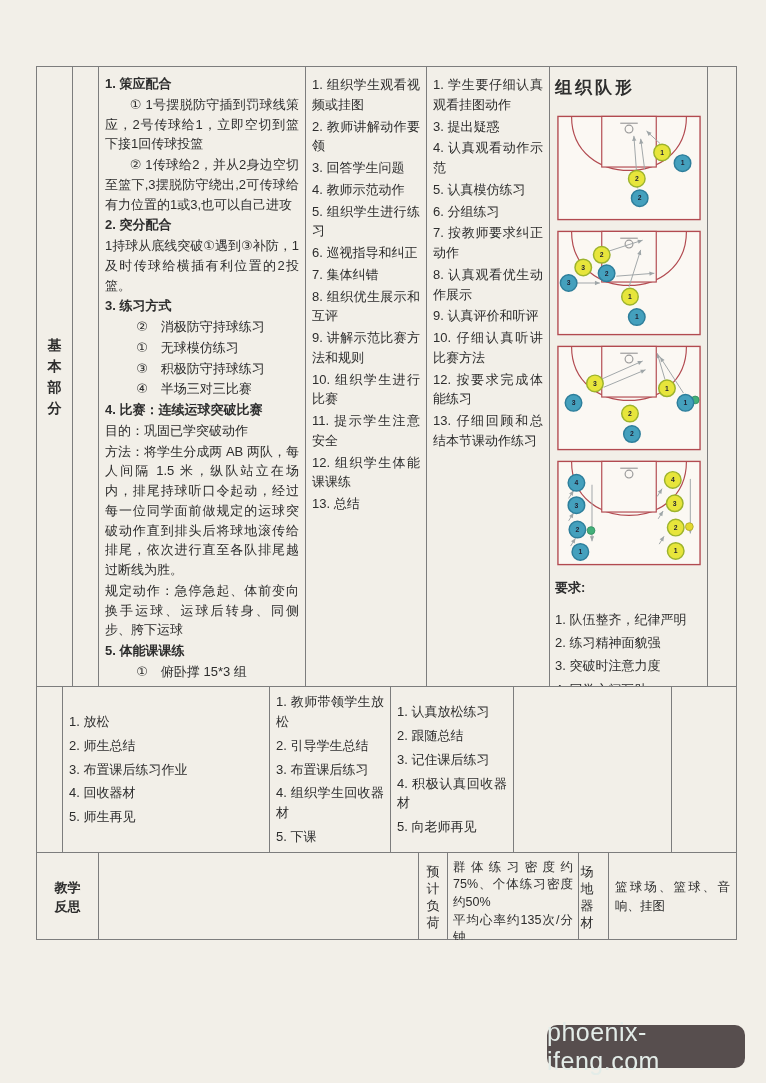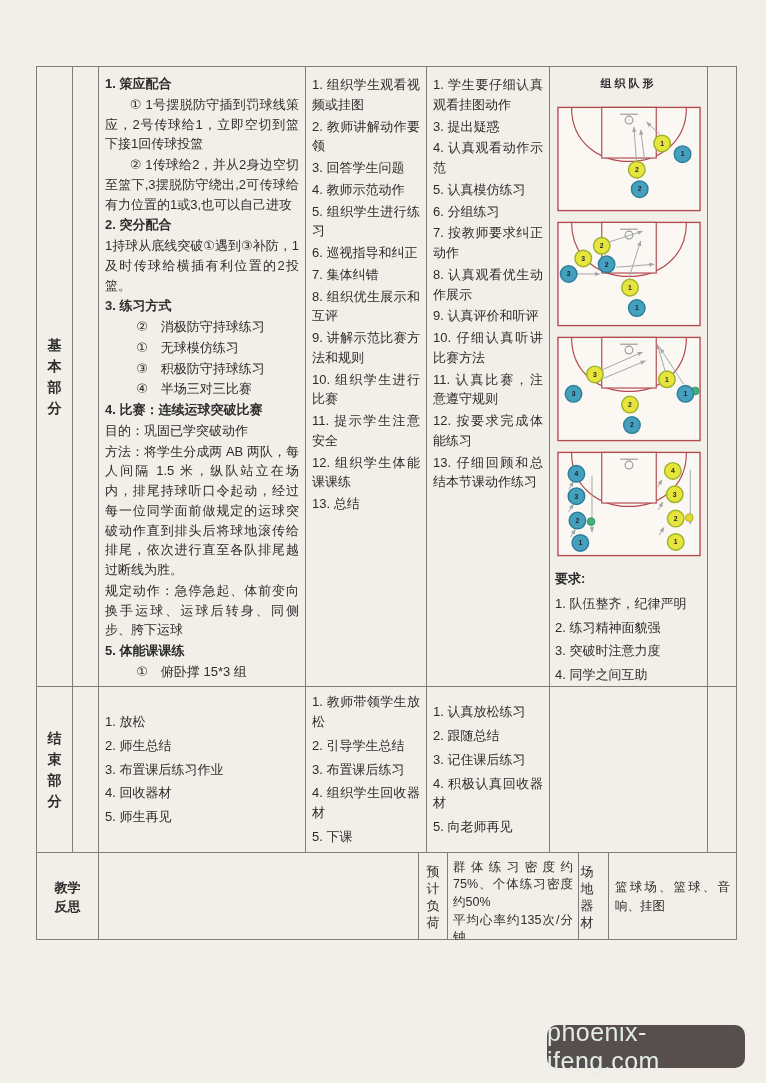--- a/index.html
+++ b/index.html
@@ -46,26 +46,26 @@
     width:30px;word-break:break-all;text-align:center;
     font-size:13px;line-height:19px;font-weight:bold;
   }
   .blk{margin:1px 0;}
   .b{font-weight:bold;}
   .ind{text-indent:1.9em;}
   .ind2{text-indent:2.4em;}
   .li{margin:2px 0;}
   .center-col{display:flex;flex-direction:column;justify-content:center;}
   .org-title{
-    text-align:center;font-weight:bold;font-size:11px;
+    text-align:left;font-weight:bold;font-size:17px;
     letter-spacing:3px;margin:2px 0 12px 0;
   }
   .diagram{display:block;margin:2px auto 5px auto;}
   .req{margin-top:10px;}
-  .req-title{font-weight:bold;margin-bottom:5px;}
+  .req-title{font-weight:bold;margin-bottom:11px;}
   .req .li{line-height:1.65;}
   .f-label{width:62px;display:flex;align-items:center;justify-content:center;padding:0;}
   .f-reflect{width:320px;}
   .f-loadlabel{width:29px;display:flex;align-items:center;justify-content:center;padding:0;}
   .f-load{width:131px;font-size:12.5px;line-height:1.38;padding:5px 5px;}
   .f-equiplabel{width:30px;display:flex;align-items:center;justify-content:flex-start;padding:0;}
   .f-equip{flex:1;font-size:12.5px;line-height:1.5;display:flex;align-items:center;font-family:Liberation Serif, serif;}
   .f-load .li{margin:1px 0;}
   .watermark{
     position:absolute;left:547px;top:1025px;width:198px;height:43px;
@@ -123,21 +123,20 @@
     <div class="cell c-student">
         <div class="li">1. 学生要仔细认真观看挂图动作</div>
         <div class="li">3. 提出疑惑</div>
         <div class="li">4. 认真观看动作示范</div>
         <div class="li">5. 认真模仿练习</div>
         <div class="li">6. 分组练习</div>
         <div class="li">7. 按教师要求纠正动作</div>
         <div class="li">8. 认真观看优生动作展示</div>
         <div class="li">9. 认真评价和听评</div>
         <div class="li">10. 仔细认真听讲比赛方法</div>
-        <div class="li">11. 认真比赛，注意遵守规则</div>
         <div class="li">12. 按要求完成体能练习</div>
         <div class="li">13. 仔细回顾和总结本节课动作练习</div>
       </div>
     <div class="cell c-org">
       <div class="org-title">组织队形</div>
       <svg class="diagram" width="146" height="110" viewBox="0 0 150 110">
           <rect x="2" y="2" width="146" height="106" fill="#fbf8f3" stroke="#b24a50" stroke-width="1.4"></rect>
           <path d="M16,2 C16,76 134,76 134,2" fill="none" stroke="#b24a50" stroke-width="1.2"></path>
           <rect x="47" y="2" width="56" height="52" fill="#fbf8f3" stroke="#b24a50" stroke-width="1.2"></rect>
           <line x1="66" y1="9" x2="84" y2="9" stroke="#9a9a9a" stroke-width="1.2"></line>
@@ -260,23 +259,20 @@
             <div class="li">2.  练习精神面貌强</div>
             <div class="li">3.  突破时注意力度</div>
             <div class="li">4.  同学之间互助</div>
           </div>
       </div>
     </div>
     <div class="cell c-nright"></div>
   </div>
 
   <div class="trow row-ending">
-    <div class="cell c-label">
-      <div class="vlabel">结束部分</div>
-    </div>
     <div class="cell c-narrow"></div>
     <div class="cell c-content center-col">
         <div class="li">1.  放松</div>
         <div class="li">2.  师生总结</div>
         <div class="li">3.  布置课后练习作业</div>
         <div class="li">4.  回收器材</div>
         <div class="li">5.  师生再见</div>
       </div>
     <div class="cell c-teacher center-col">
         <div class="li">1. 教师带领学生放松</div>

